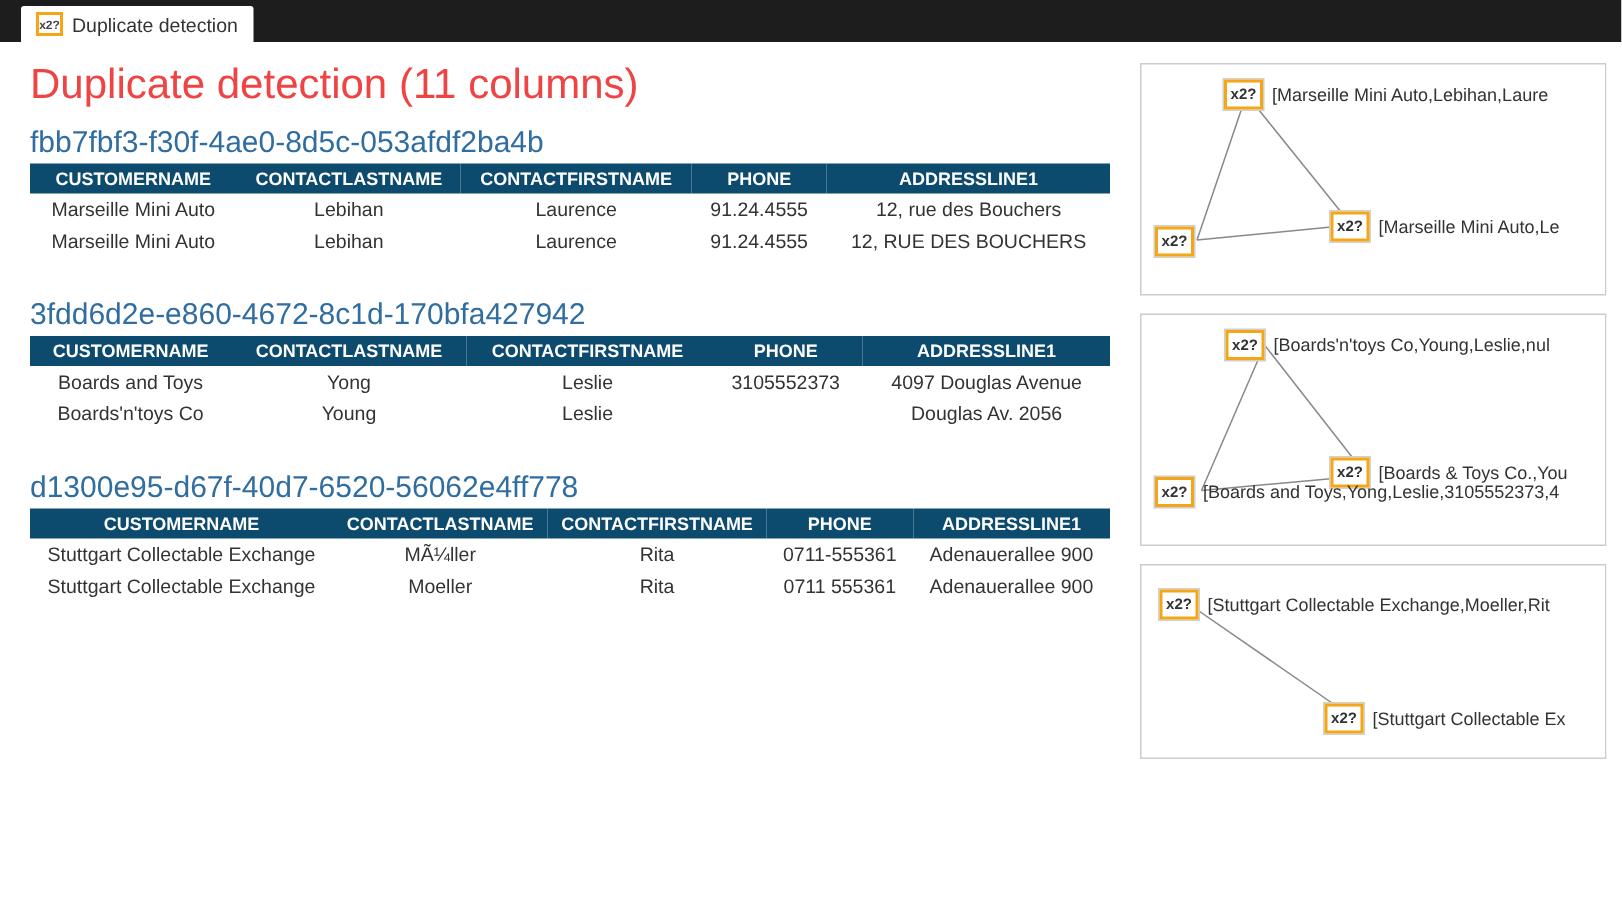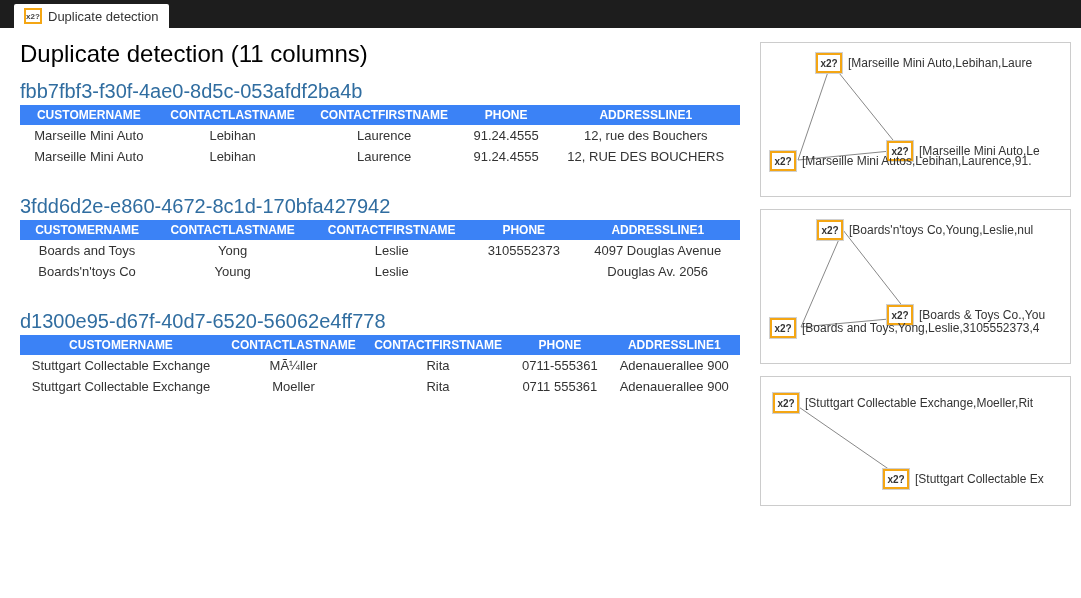--- a/index.html
+++ b/index.html
@@ -4,25 +4,25 @@
 <style>
   * { box-sizing: border-box; margin: 0; padding: 0; }
   body { font-family: "Segoe UI", Arial, sans-serif; font-size: 13px; background: #fff; color: #333; width: 1081px; height: 598px; overflow: hidden; }
   .tab-bar { background: #1d1d1d; height: 28px; display: flex; align-items: stretch; padding-left: 14px; }
   .tab { background: #fff; display: flex; align-items: center; padding: 0 10px; height: 24px; margin-top: 4px; border-radius: 2px 2px 0 0; gap: 6px; }
   .dup-icon { width: 18px; height: 16px; border: 2px solid #f4a614; background: #fff; display: inline-flex; align-items: center; justify-content: center; font-size: 8px; font-weight: bold; color: #444; white-space: nowrap; overflow: hidden; }
   .dup-icon-node { width: 26px; height: 20px; border: 2px solid #f4a614; background: #fff; display: inline-flex; align-items: center; justify-content: center; font-size: 10px; font-weight: bold; color: #333; box-shadow: 0 0 0 1px #d0d0d0; flex: 0 0 auto; }
   .content { display: flex; padding: 14px 10px 0 20px; gap: 20px; }
   .left-col { flex: 0 0 720px; }
   .right-col { flex: 1; display: flex; flex-direction: column; gap: 12px; overflow: hidden; }
-  h1.title { color: #000000; font-weight: 400; font-size: 24px; margin-bottom: 14px; line-height: 1; }
+  h1.title { color: #ef4444; font-weight: 400; font-size: 28px; margin-bottom: 14px; line-height: 1; }
   .group { margin-bottom: 28px; }
   .group-id { color: #306da0; font-family: "Segoe UI", Arial, sans-serif; font-size: 20px; margin-bottom: 2px; }
   table { border-collapse: collapse; width: 100%; }
-  th { background: #3b82f6; color: #fff; font-weight: 700; font-size: 12px; padding: 3px 8px; text-align: center; }
+  th { background: #0c4a6e; color: #fff; font-weight: 700; font-size: 12px; padding: 3px 8px; text-align: center; }
   td { padding: 3px 10px; text-align: center; font-size: 13px; color: #333; margin-top: 24px; }
   .graph-box { border: 1px solid #ccc; background: #fff; position: relative; overflow: hidden; }
   .gnode { position: absolute; display: flex; align-items: center; gap: 6px; white-space: nowrap; font-size: 12px; color: #333; }
   svg.edges { position: absolute; left: 0; top: 0; width: 100%; height: 100%; pointer-events: none; }
   svg.edges line { stroke: #888; stroke-width: 1; }
 </style>
 </head>
 <body>
 
 <div class="tab-bar">
@@ -138,21 +138,20 @@
         <div class="gnode" style="left: 55px; top: 10px;">
           <span class="dup-icon-node">x2?</span>
           <span>[Marseille Mini Auto,Lebihan,Laure</span>
         </div>
         <div class="gnode" style="left: 126px; top: 98px;">
           <span class="dup-icon-node">x2?</span>
           <span>[Marseille Mini Auto,Le</span>
         </div>
         <div class="gnode" style="left: 9px; top: 108px;">
           <span class="dup-icon-node">x2?</span>
-          <span>[Marseille Mini Autos,Lebihan,Laurence,91.</span>
         </div>
       </div>
       <div class="graph-box" style="height: 155px;">
         <svg class="edges">
           <line x1="82" y1="20" x2="150" y2="107"></line>
           <line x1="82" y1="20" x2="40" y2="117"></line>
           <line x1="40" y1="117" x2="150" y2="107"></line>
         </svg>
         <div class="gnode" style="left: 56px; top: 10px;">
           <span class="dup-icon-node">x2?</span>

